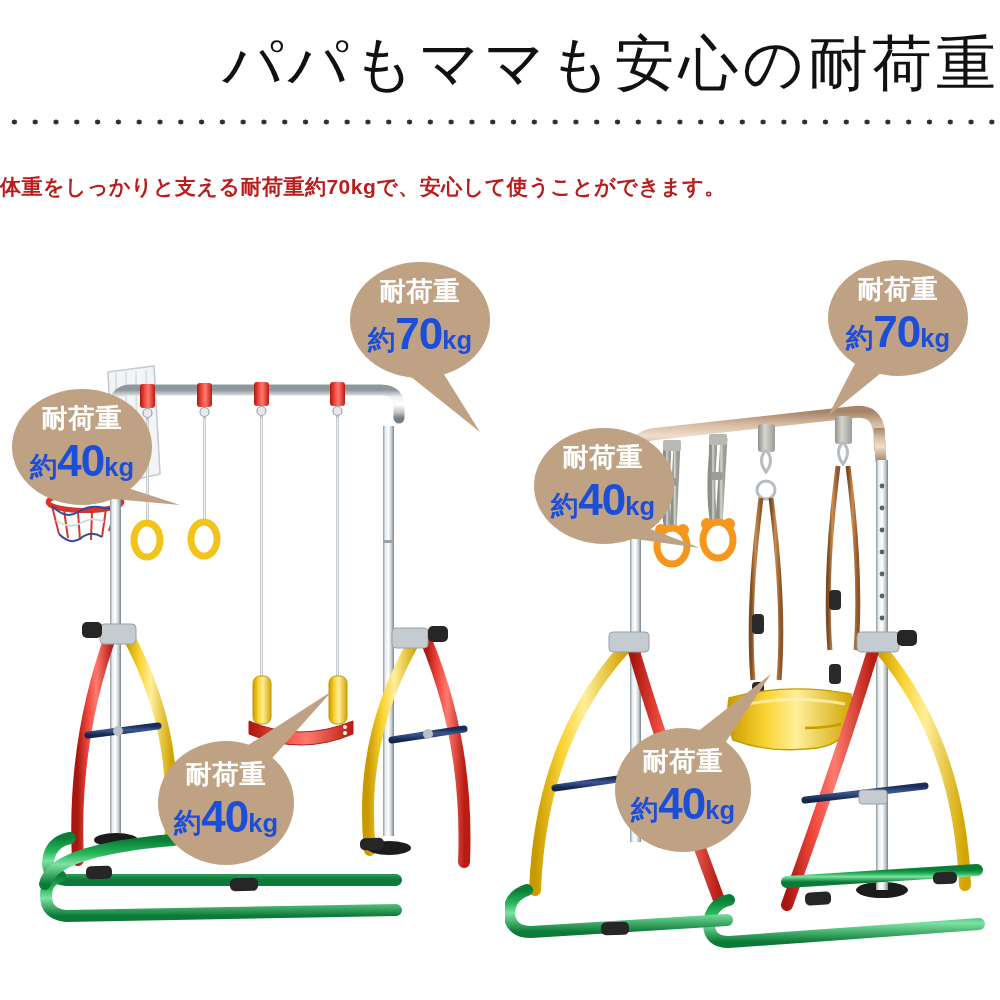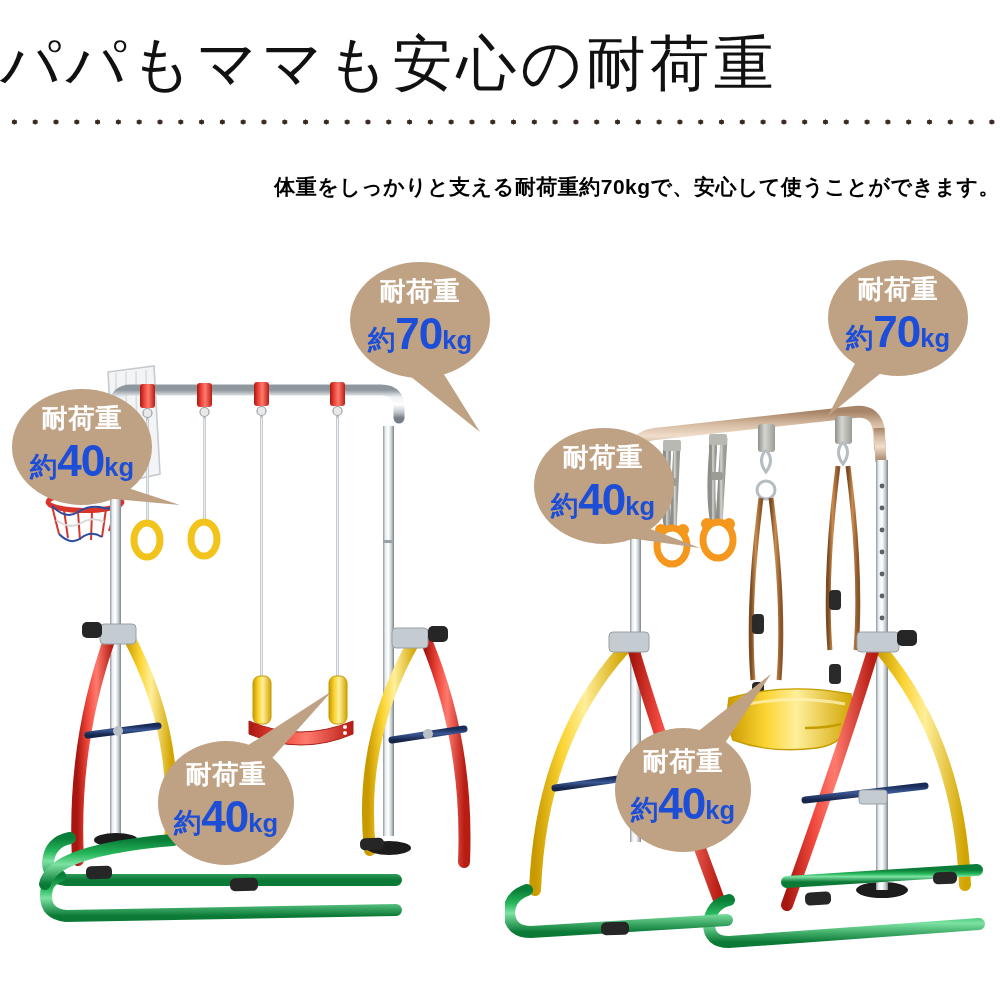--- a/index.html
+++ b/index.html
@@ -10,37 +10,37 @@
     font-family:"Liberation Sans","DejaVu Sans",sans-serif;
     overflow:hidden;
     position:relative;
   }
   .page{position:relative;width:1000px;height:1000px;background:#fff;overflow:hidden;}
 
   
   .header{position:absolute;left:0;top:0;width:1000px;height:128px;}
   .title{
     position:absolute;left:0;top:28px;width:1000px;
-    text-align:left;
+    text-align:right;
     font-family:"Liberation Serif","DejaVu Serif",serif;
     font-size:60px;line-height:72px;letter-spacing:4px;
     color:#111111;font-weight:400;white-space:nowrap;
   }
   .dotted-divider{
     position:absolute;left:0;top:118px;width:1000px;height:8px;
     background-image:radial-gradient(circle, #3a2a22 0, #3a2a22 2.4px, rgba(0,0,0,0) 2.7px);
     background-size:20.8px 8px;
     background-repeat:repeat-x;
     background-position:4px center;
   }
   .subtitle{
     position:absolute;left:0;top:172px;width:1000px;
-    text-align:right;
+    text-align:left;
     font-size:21px;line-height:30px;letter-spacing:.5px;
-    color:#000000;font-weight:700;white-space:nowrap;
+    color:#b91c1c;font-weight:700;white-space:nowrap;
   }
 
   
   .stage{position:absolute;left:0;top:240px;width:1000px;height:760px;}
   .prod{position:absolute;top:0;height:760px;}
   .prod-left{left:0;width:510px;}
   .prod-right{left:505px;width:495px;}
   .prod svg{display:block;width:100%;height:100%;}
 
   

